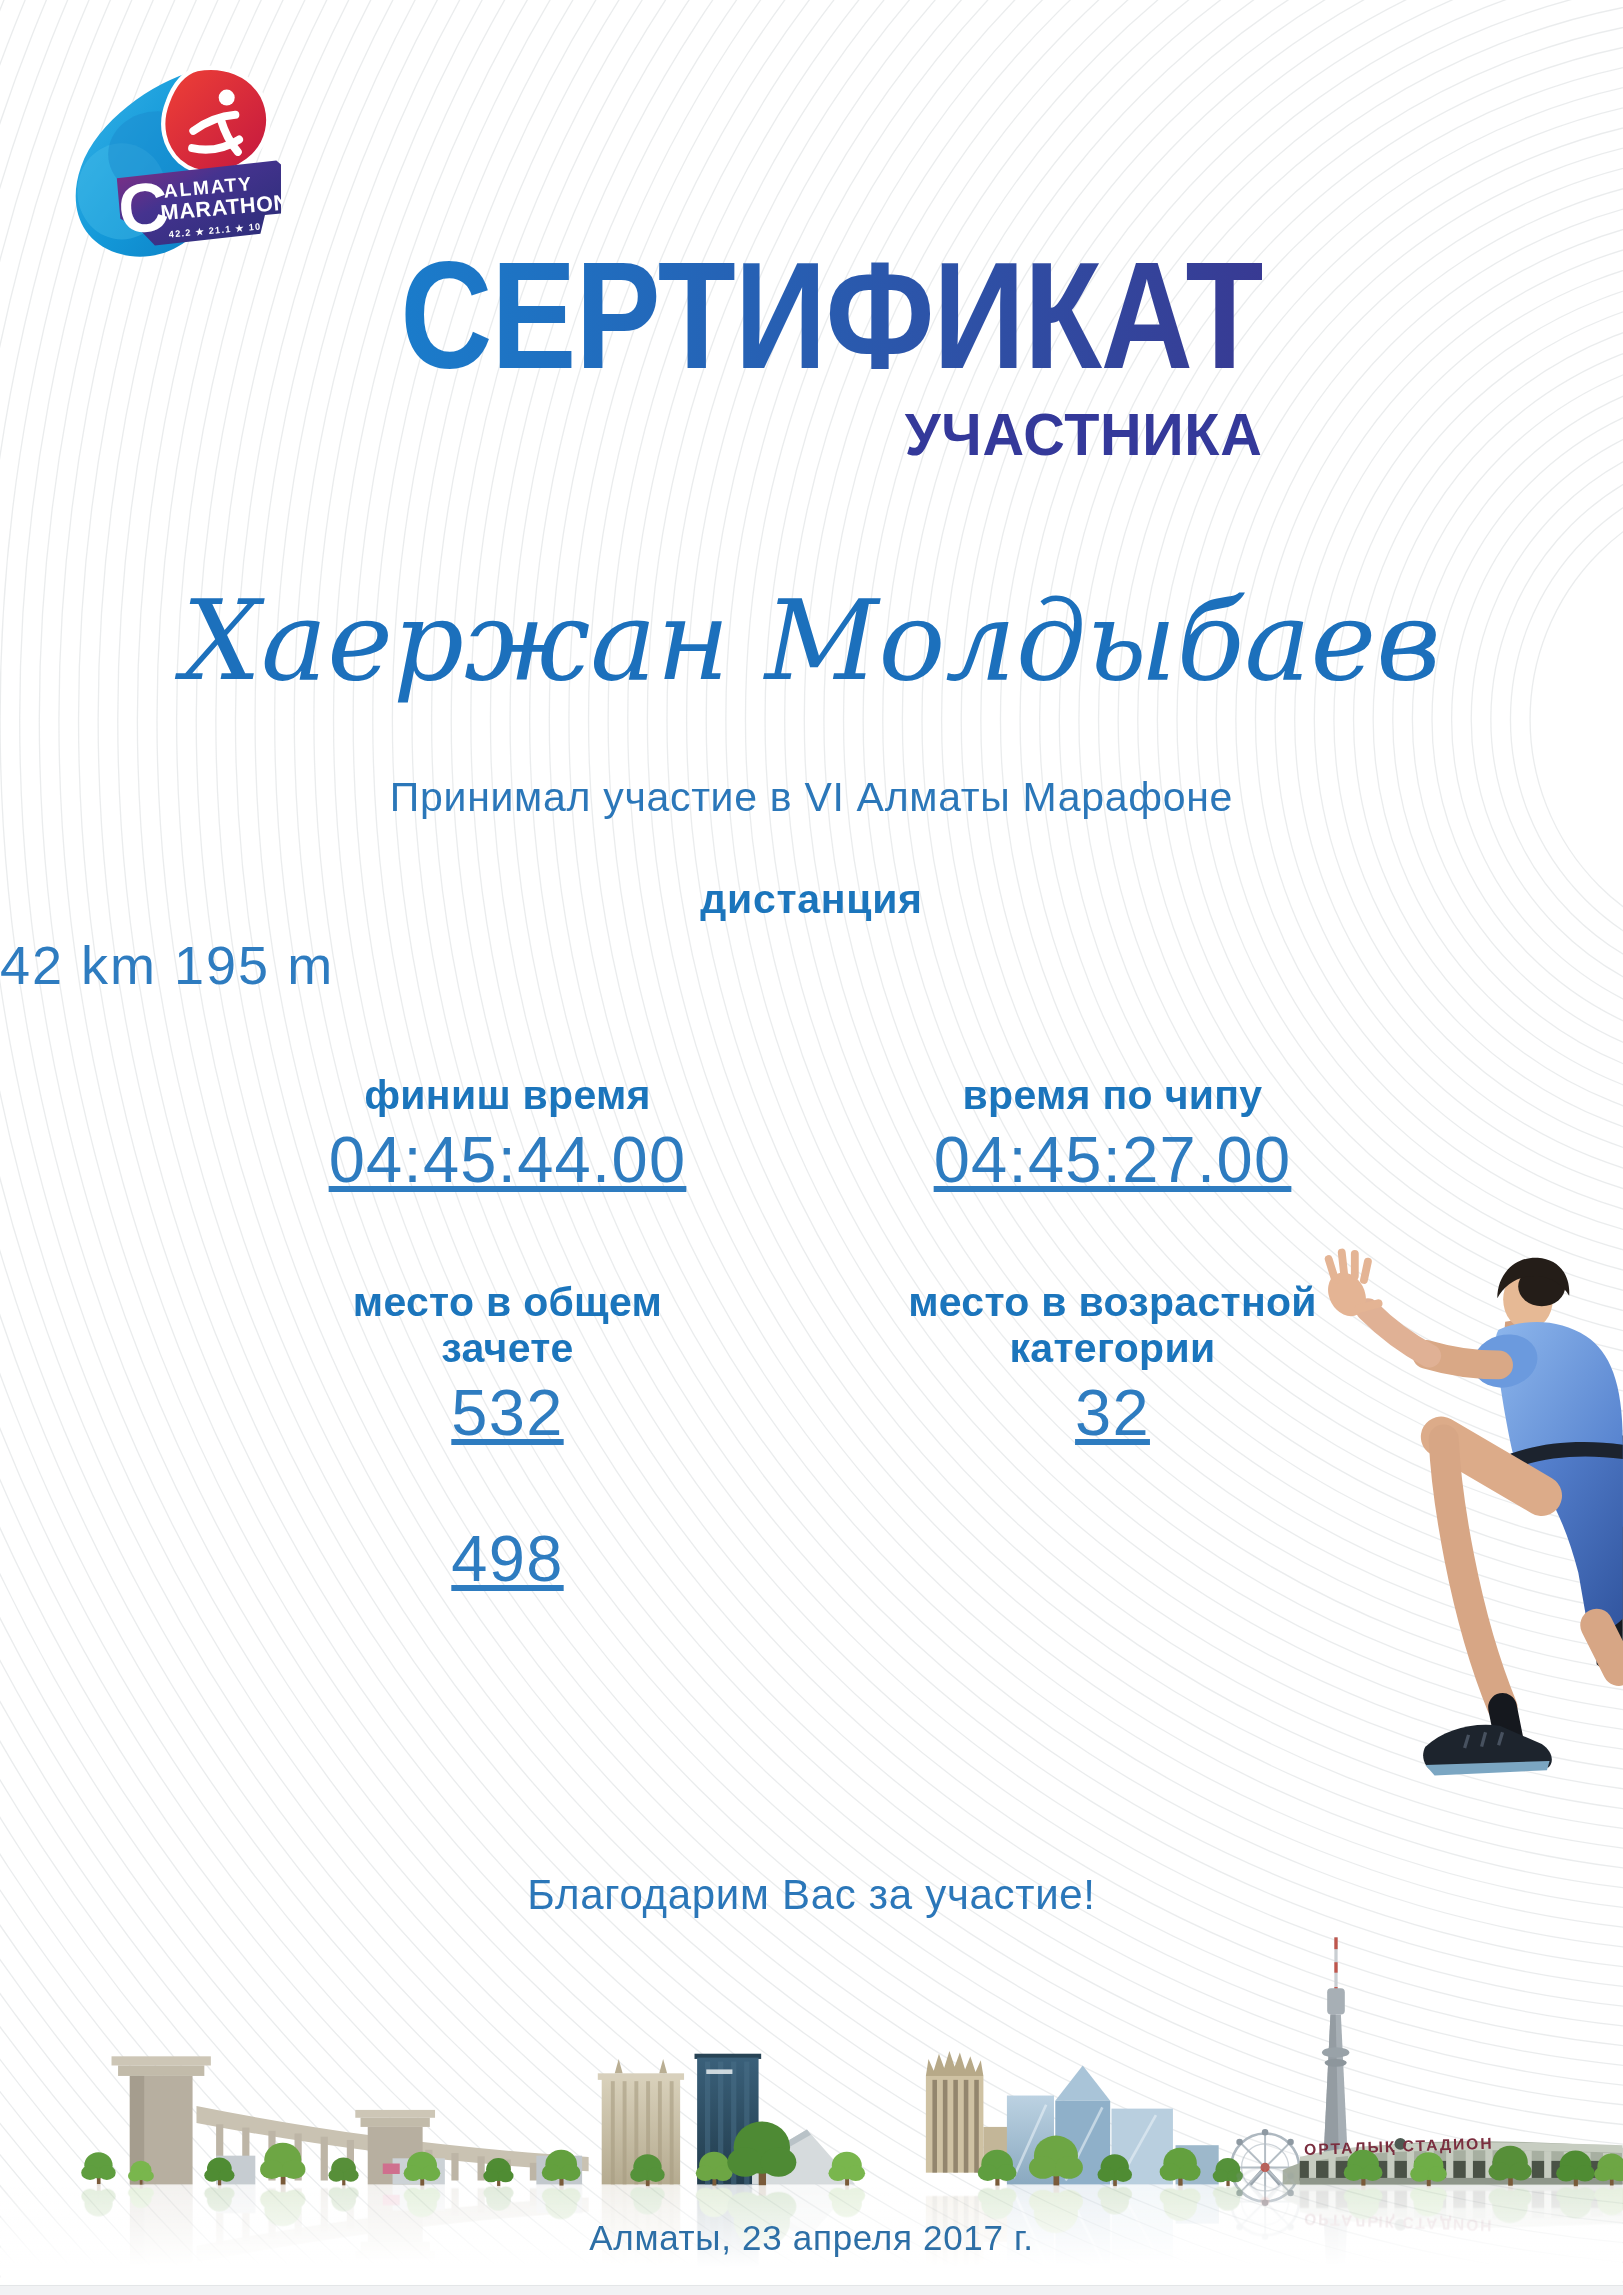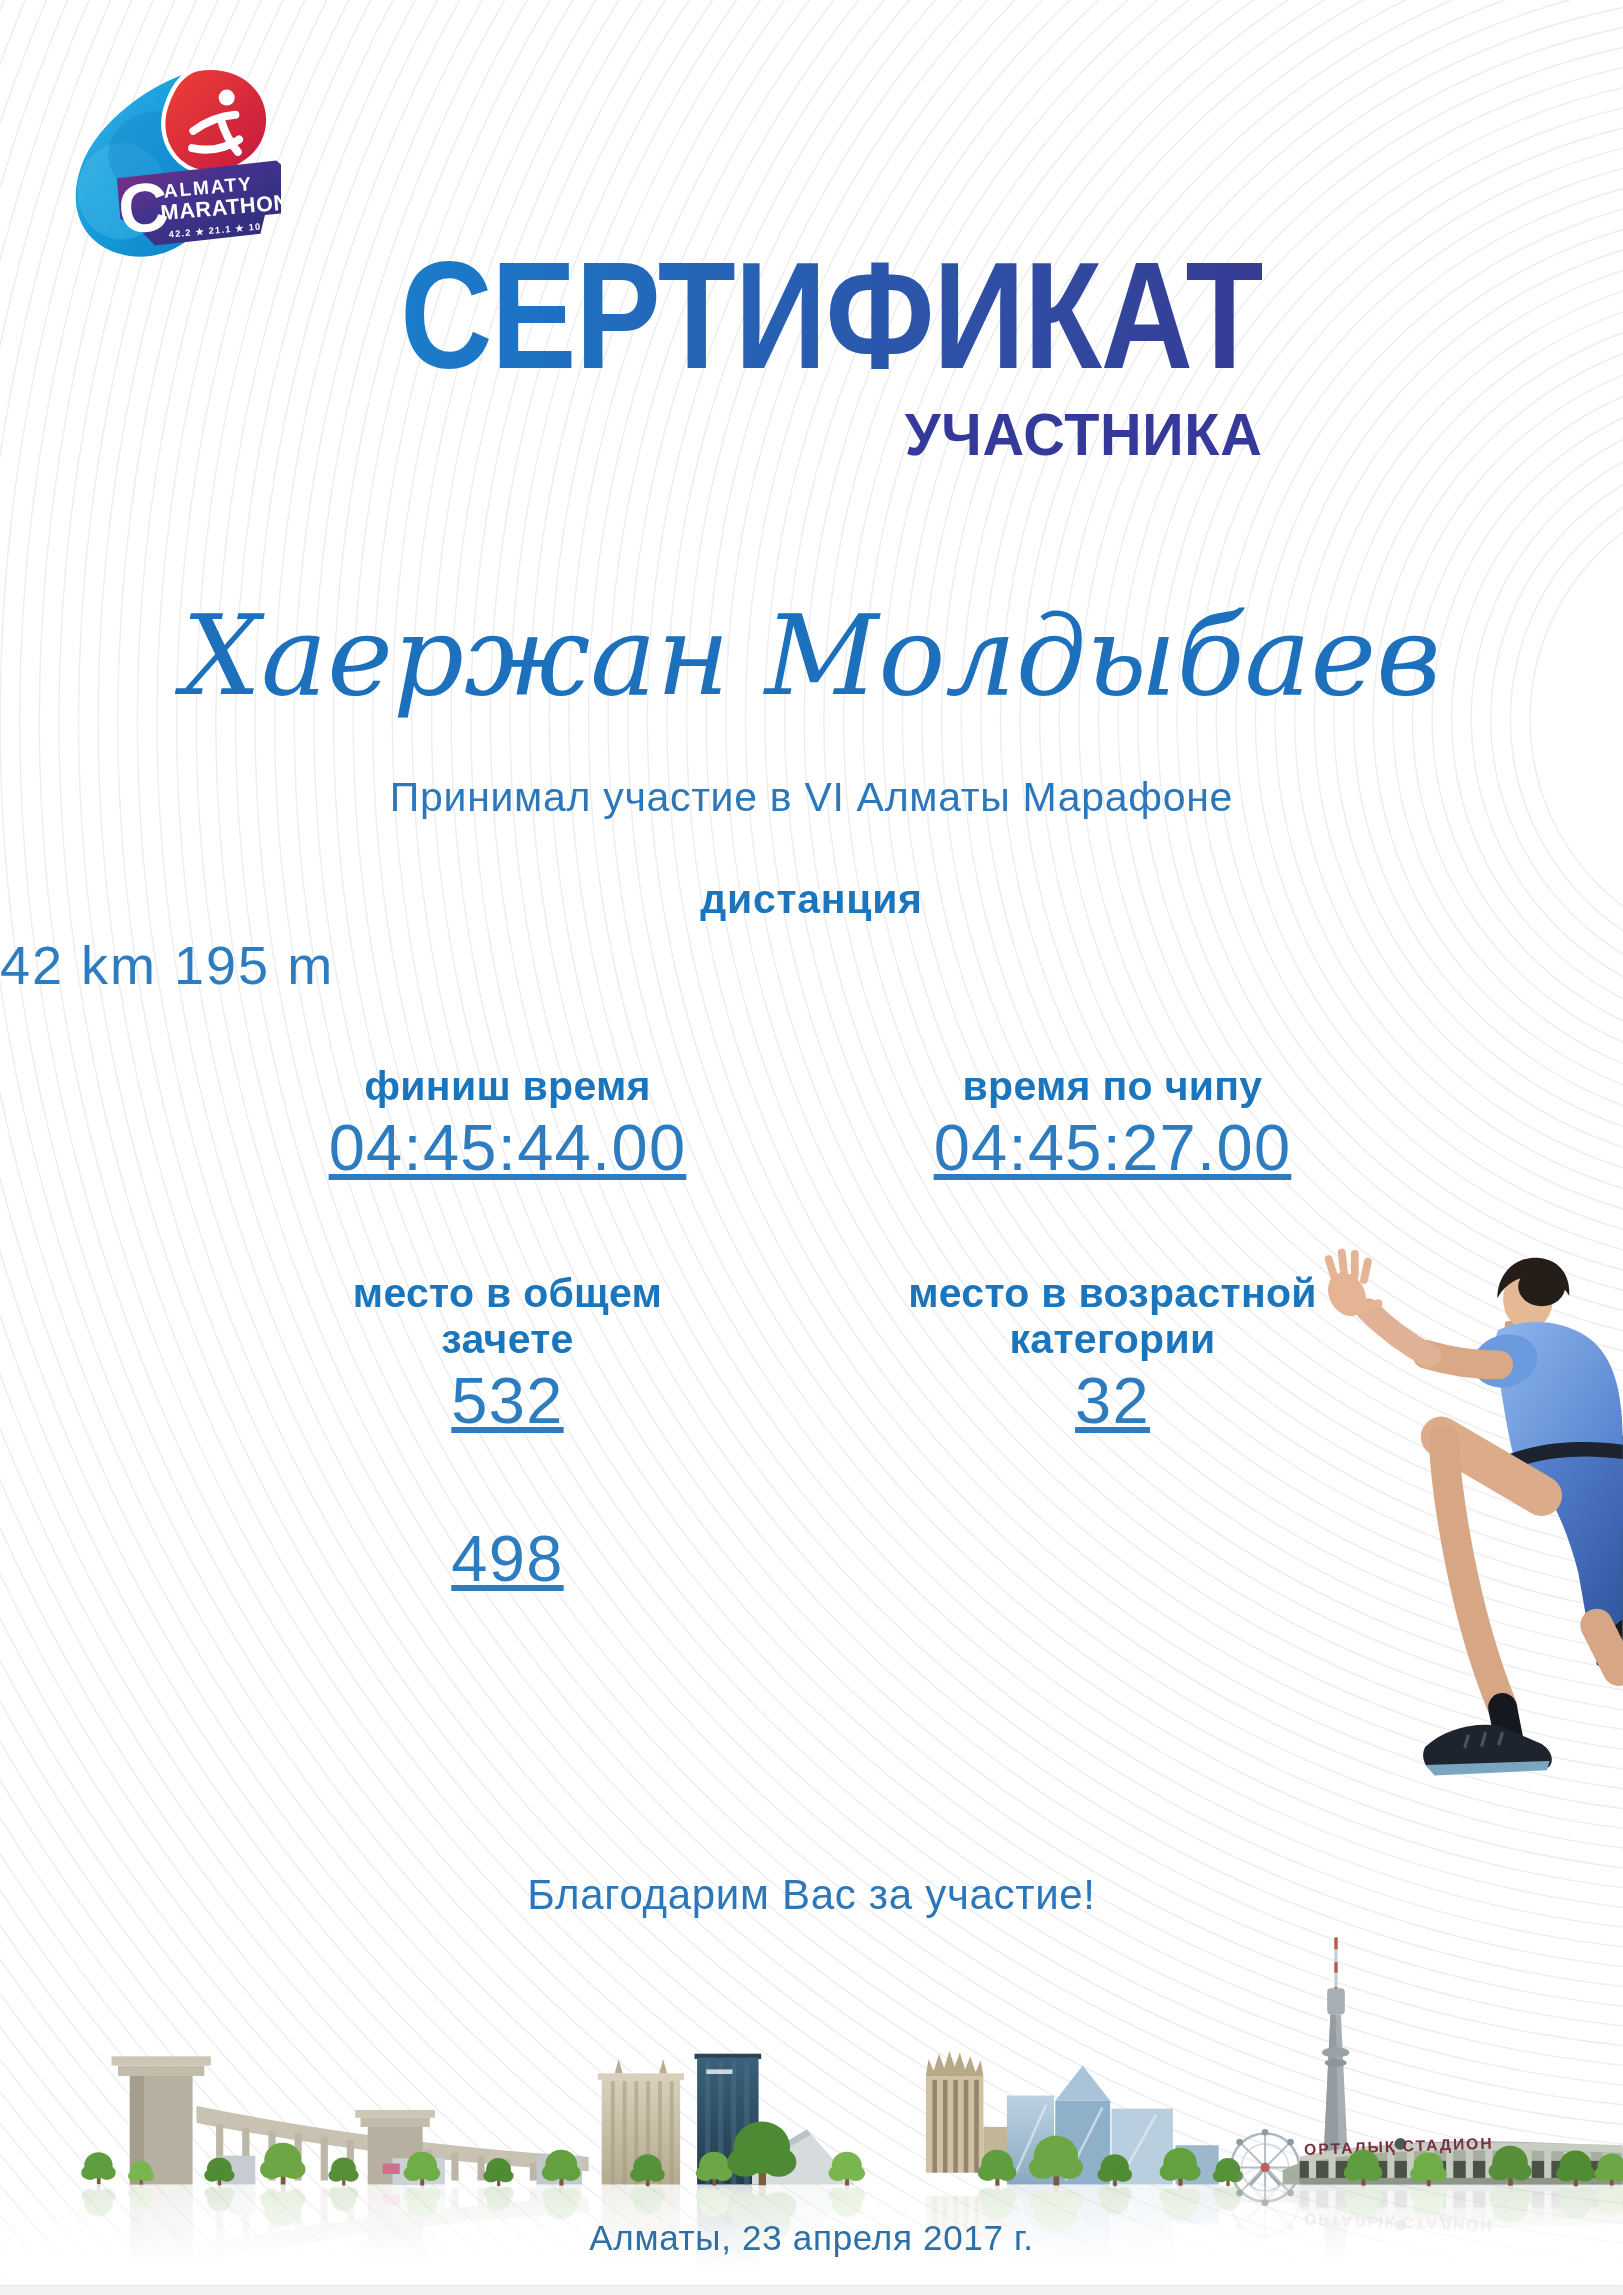--- a/index.html
+++ b/index.html
@@ -21,40 +21,40 @@
     background:linear-gradient(90deg,var(--title-grad-start),var(--title-grad-end));
     -webkit-background-clip:text;background-clip:text;color:transparent;
   }
   @supports not (background-clip:text){ .cert-title{color:var(--primary-blue);background:none;} }
   .cert-subtitle{
     margin-top:9.2px;font-size:60px;font-weight:800;letter-spacing:0.7px;color:var(--subtitle-navy);
     transform:scaleX(.96);transform-origin:right center;white-space:nowrap;
   }
 
   .participant-name{
-    position:absolute;left:0;right:0;top:592px;z-index:2;text-align:center;
+    position:absolute;left:0;right:0;top:577px;z-index:2;text-align:center;
     font-family:"DejaVu Serif",serif;font-style:italic;font-size:111px;line-height:1.15;
     color:var(--name-blue);white-space:nowrap;
   }
   .participation-line{
     position:absolute;left:0;right:0;top:774px;z-index:2;text-align:center;
     font-size:41px;color:var(--text-blue);letter-spacing:0.7px;
   }
   .distance-label{
     position:absolute;left:0;right:0;top:876px;z-index:2;text-align:center;
     font-size:41px;font-weight:bold;color:var(--primary-blue);letter-spacing:0.7px;
   }
   .distance-value{
     position:absolute;left:0;right:0;top:934px;z-index:2;text-align:left;
     font-size:54px;color:var(--value-blue);letter-spacing:2px;
   }
 
   .stat-cell{position:absolute;width:719px;text-align:center;z-index:2;}
   .stat-cell .label{
-    font-size:41px;font-weight:bold;color:var(--primary-blue);line-height:46px;letter-spacing:0.3px;margin:0 auto;
+    font-size:41px;font-weight:bold;color:var(--primary-blue);line-height:46px;letter-spacing:0.3px;margin:9px auto;
   }
   .stat-cell .value{font-size:65px;color:var(--value-blue);line-height:65px;margin-top:6px;letter-spacing:1.3px;text-decoration:underline;}
   .col-left{left:148px;} .col-right{left:753px;}
   .row-1{top:1063px;} .row-2{top:1270px;} .row-3{top:1520px;}
   .w560{max-width:366px;} .w660{max-width:432px;} .w430{max-width:281px;} .w800{max-width:523px;}
 
   .thanks-line{
     position:absolute;left:0;right:0;top:1846px;z-index:2;text-align:center;
     font-size:42px;color:var(--text-blue);letter-spacing:0.7px;margin-top:25px;
   }

